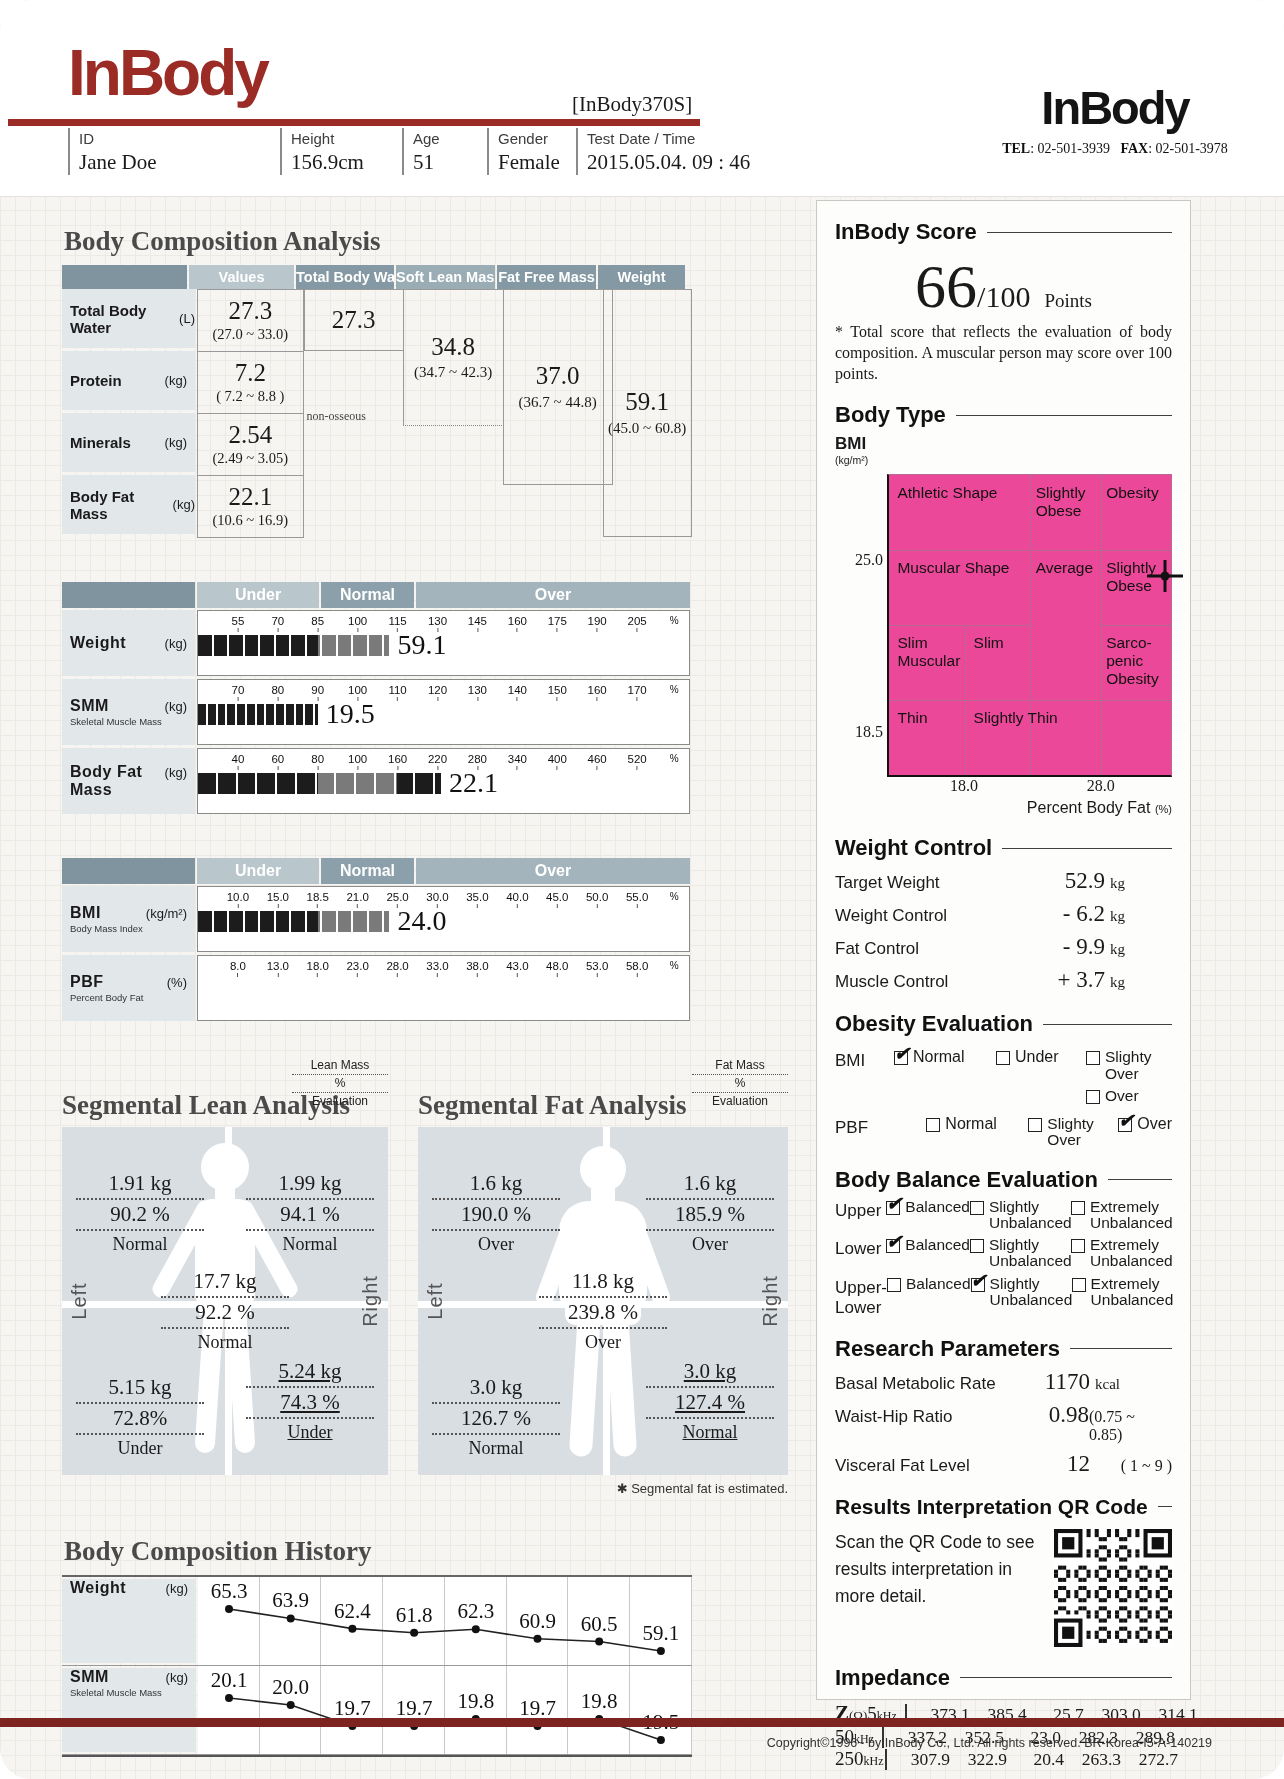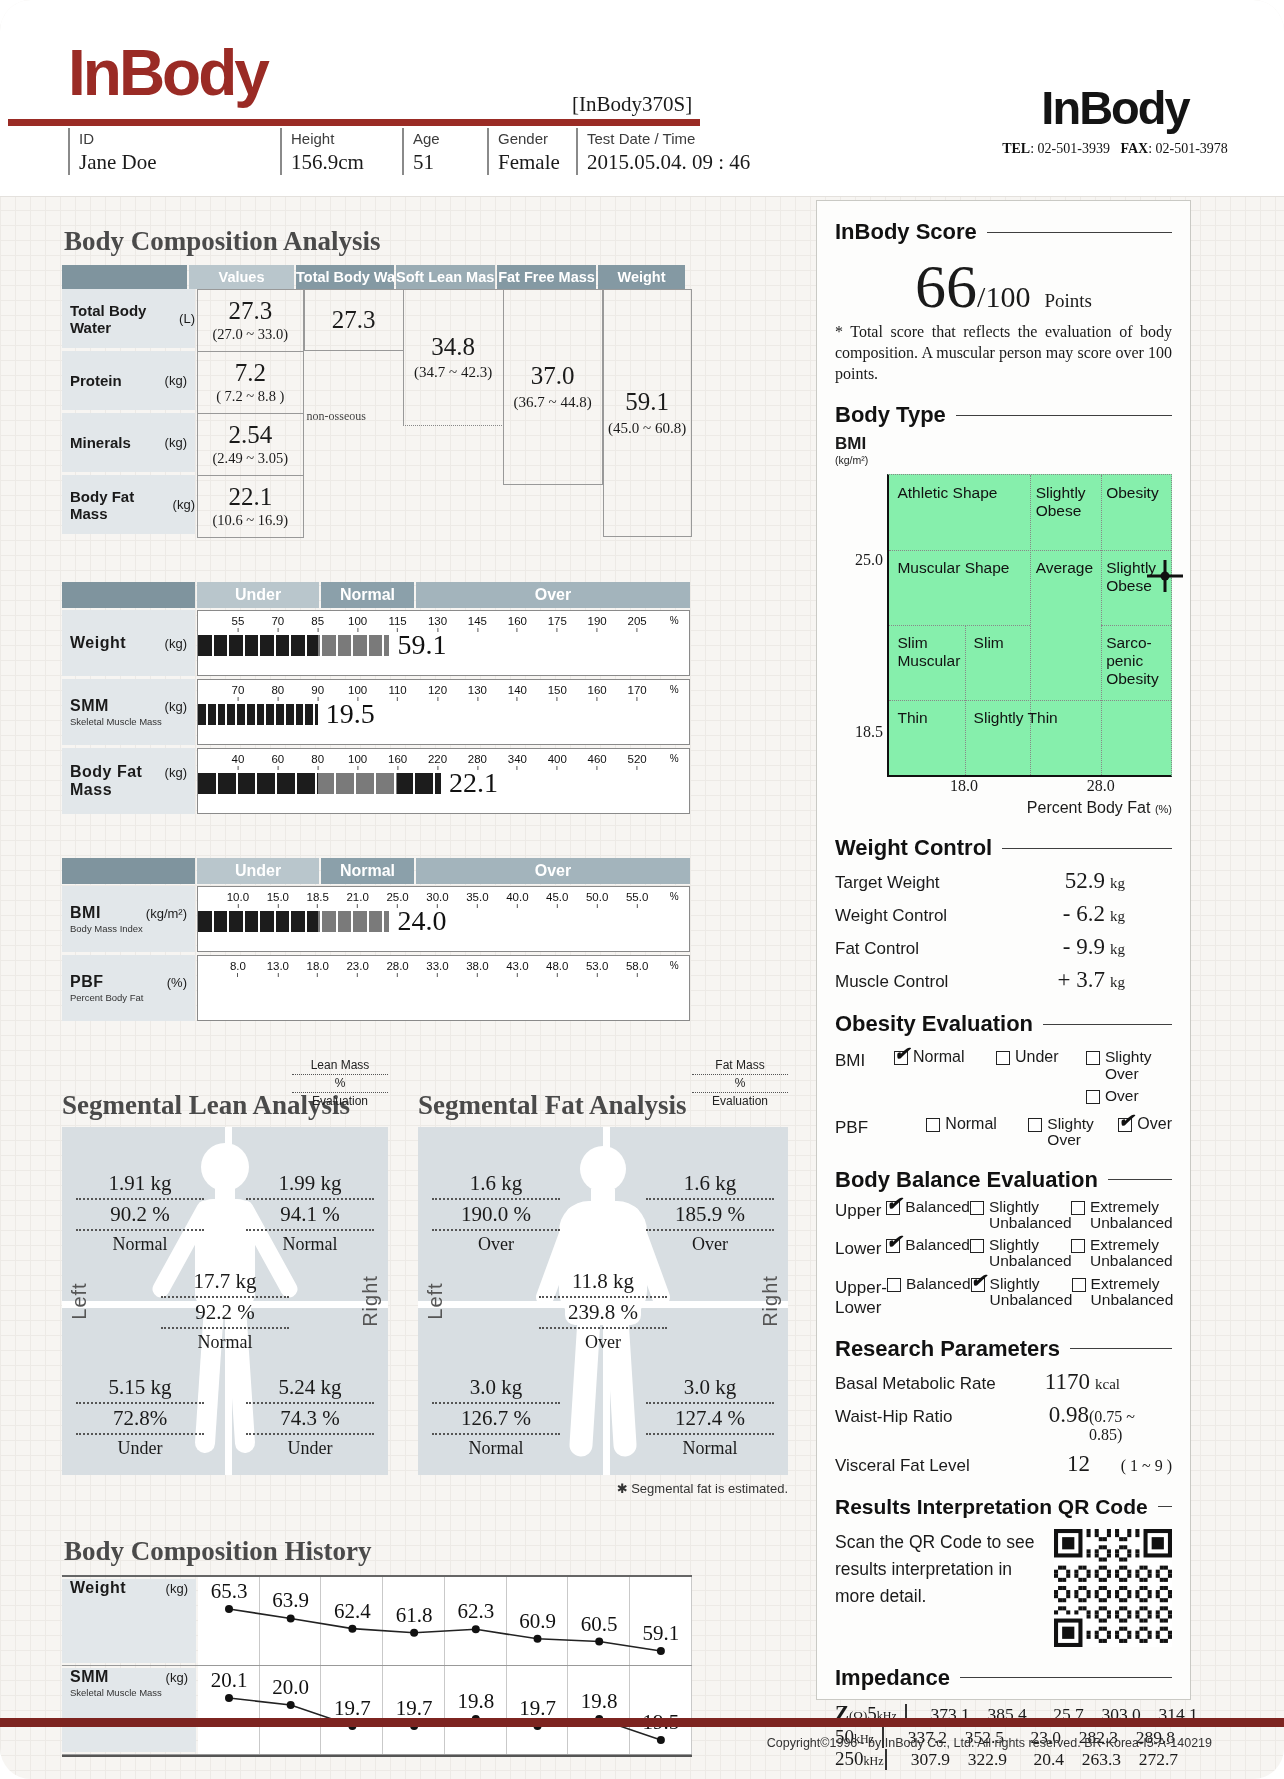--- a/index.html
+++ b/index.html
@@ -37,21 +37,21 @@
   .valcol{width:105px;border:1px solid #999;border-bottom:none;}
   .valcol .vc{height:61px;border-bottom:1px solid #999;text-align:center;display:flex;flex-direction:column;justify-content:center;}
   .vc .v{font-family:"Liberation Serif",serif;font-size:25px;line-height:1;}
   .vc .r{font-family:"Liberation Serif",serif;font-size:14.5px;margin-top:3px;}
   .merged{position:relative;width:388px;height:248px;}
   .mcell{position:absolute;border:1px solid #999;background:transparent;display:flex;flex-direction:column;justify-content:center;text-align:center;box-sizing:border-box;}
   .mcell .v{font-family:"Liberation Serif",serif;font-size:25px;line-height:1.05;}
   .mcell .r{font-family:"Liberation Serif",serif;font-size:15px;margin-top:4px;}
   .m-tbw{left:0;top:0;width:100px;height:62px;}
   .m-slm{left:99px;top:0;width:101px;height:137px;border-bottom:1px dotted #888;}
-  .m-ffm{left:199px;top:0;width:100px;height:196px;}
+  .m-ffm{left:199px;top:0;width:110px;height:196px;}
   .m-wt{left:299px;top:0;width:89px;height:248px;}
   .nonoss{position:absolute;left:3px;top:120px;font-family:"Liberation Serif",serif;font-size:12px;color:#444;}
   
   .barsec{margin-top:44px;width:628px;}
   .band-head{display:flex;height:26px;margin-bottom:2px;}
   .band-head .sp{width:133px;background:#7f949e;margin-right:2px;}
   .band{color:#fff;font-weight:bold;font-size:16px;text-align:center;line-height:26px;margin-right:2px;}
   .band.u{width:122px;background:#b9c6cc;}
   .band.n{width:93px;background:#8ba0aa;}
   .band.o{flex:1;background:#a3b4bc;margin-right:0;}
@@ -89,21 +89,21 @@
   .pline-v{position:absolute;top:0;bottom:0;left:50%;width:7px;background:#fff;}
   .sil{position:absolute;left:50%;top:10px;transform:translateX(-50%);}
   .grp{position:absolute;width:128px;text-align:center;}
   .grp .m,.grp .p{font-family:"Liberation Serif",serif;font-size:21px;border-bottom:2px dotted #555;padding-bottom:2px;}
   .grp .p{margin-top:2px;}
   .grp .e{font-family:"Liberation Serif",serif;font-size:18px;margin-top:3px;}
   .grp.arm-l{left:14px;top:44px;}
   .grp.arm-r{right:14px;top:44px;}
   .grp.trunk{left:50%;transform:translateX(-50%);top:142px;}
   .grp.leg-l{left:14px;top:248px;}
-  .grp.leg-r{right:14px;top:248px;}
+  .grp.leg-r{right:14px;top:232px;text-decoration:underline;}
   .sideln{position:absolute;top:50%;transform:translateY(-50%) rotate(180deg);writing-mode:vertical-rl;font-size:20px;color:#555;letter-spacing:1px;}
   .sideln.l{left:6px;}
   .sideln.r{right:6px;}
   .fatnote{text-align:right;font-size:13px;color:#333;margin-top:6px;}
   
   .hist{margin-top:40px;width:630px;}
   .hist-table{border-top:2px solid #666;border-bottom:2px solid #555;}
   .hrow{display:flex;border-bottom:1px solid #999;}
   .hrow .lab2{width:133px;background:#e2e7ea;margin:2px 2px 2px 0;padding-left:8px;}
   .hchart{flex:1;position:relative;background:#fff;
@@ -122,21 +122,21 @@
   .score-line .big{font-size:62px;line-height:1;}
   .score-line .den{font-size:30px;}
   .score-line .pts{font-size:19px;margin-left:14px;}
   .score-note{font-family:"Liberation Serif",serif;font-size:16px;line-height:1.32;text-align:justify;margin-top:4px;}
   
   .bt-wrap{display:flex;margin-top:8px;}
   .bt-yaxis{width:52px;position:relative;}
   .bt-ylab{font-weight:bold;font-size:17px;}
   .bt-yunit{font-size:10.5px;}
   .bt-tick-y{position:absolute;right:4px;transform:translateY(-50%);font-family:"Liberation Serif",serif;font-size:16px;}
-  .bt-chart{position:relative;flex:1;height:300px;border-left:2.5px solid #111;border-bottom:2.5px solid #111;border-top:1px dotted #888;border-right:1px dotted #888;background:#86efac;}
+  .bt-chart{position:relative;flex:1;height:300px;border-left:2.5px solid #111;border-bottom:2.5px solid #111;border-top:1px dotted #888;border-right:1px dotted #888;background:#ec4899;}
   .bt-cell{position:absolute;font-size:15.5px;line-height:1.15;color:#111;}
   .bt-xticks{position:relative;height:22px;font-family:"Liberation Serif",serif;font-size:16px;}
   .bt-xticks span{position:absolute;transform:translateX(-50%);}
   .bt-xlabel{text-align:right;font-size:16px;margin-top:0px;}
   .bt-xlabel .u{font-size:11px;}
   
   .kv{display:flex;align-items:baseline;margin-top:7px;}
   .kv .k{width:160px;font-size:17px;}
   .kv .val{font-family:"Liberation Serif",serif;font-size:23px;width:110px;text-align:right;}
   .kv .u{font-family:"Liberation Serif",serif;font-size:15px;margin-left:5px;}

